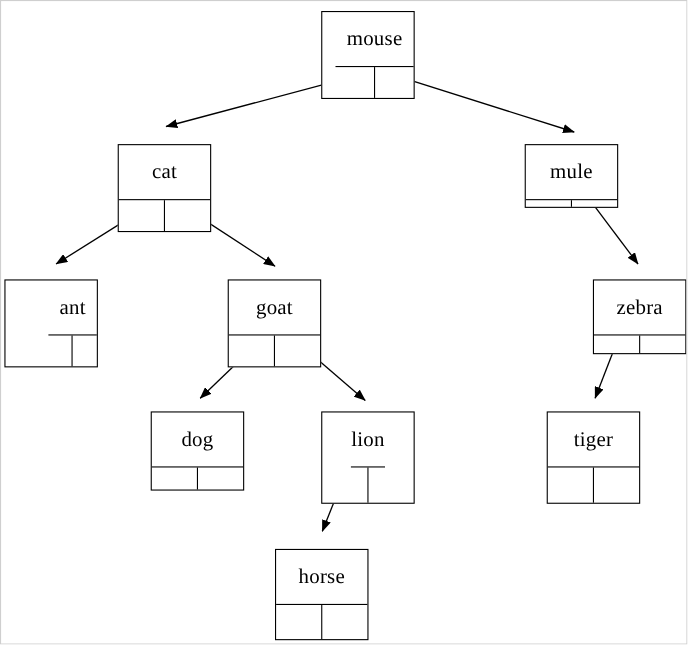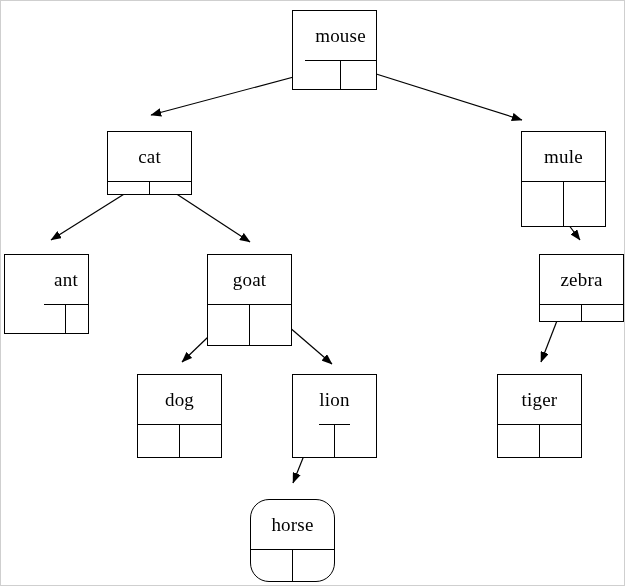--- a/index.html
+++ b/index.html
@@ -82,77 +82,77 @@
   </svg>
 
   <div id="nodes-layer">
       <div class="node" style="left: 291px; top: 9px; width: 85px; height: 80px; padding-left: 12px;">
         <div class="node-label">mouse</div>
         <div class="node-ptrs">
           <div class="ptr-cell left"></div>
           <div class="ptr-cell right"></div>
         </div>
       </div>
-      <div class="node" style="left: 106px; top: 130px; width: 85px; height: 64px;">
+      <div class="node" style="left: 106px; top: 130px; width: 85px; height: 80px;">
         <div class="node-label">cat</div>
         <div class="node-ptrs">
           <div class="ptr-cell left"></div>
           <div class="ptr-cell right"></div>
         </div>
       </div>
-      <div class="node" style="left: 476px; top: 130px; width: 85px; height: 96px; margin-left: 44px;">
+      <div class="node" style="left: 476px; top: 130px; width: 85px; height: 58px;">
         <div class="node-label">mule</div>
         <div class="node-ptrs">
           <div class="ptr-cell left"></div>
           <div class="ptr-cell right"></div>
         </div>
       </div>
       <div class="node" style="left: 3px; top: 253px; width: 85px; height: 80px; padding-left: 39px;">
         <div class="node-label">ant</div>
         <div class="node-ptrs">
           <div class="ptr-cell left"></div>
           <div class="ptr-cell right"></div>
         </div>
       </div>
-      <div class="node" style="left: 206px; top: 253px; width: 85px; height: 92px;">
+      <div class="node" style="left: 206px; top: 253px; width: 85px; height: 80px;">
         <div class="node-label">goat</div>
         <div class="node-ptrs">
           <div class="ptr-cell left"></div>
           <div class="ptr-cell right"></div>
         </div>
       </div>
       <div class="node" style="left: 538px; top: 253px; width: 85px; height: 68px;">
         <div class="node-label">zebra</div>
         <div class="node-ptrs">
           <div class="ptr-cell left"></div>
           <div class="ptr-cell right"></div>
         </div>
       </div>
-      <div class="node" style="left: 136px; top: 373px; width: 85px; height: 84px;">
+      <div class="node" style="left: 136px; top: 373px; width: 85px; height: 72px;">
         <div class="node-label">dog</div>
         <div class="node-ptrs">
           <div class="ptr-cell left"></div>
           <div class="ptr-cell right"></div>
         </div>
       </div>
       <div class="node" style="left: 291px; top: 373px; width: 85px; height: 84px; align-items: center;">
         <div class="node-label">lion</div>
         <div class="node-ptrs">
           <div class="ptr-cell left"></div>
           <div class="ptr-cell right"></div>
         </div>
       </div>
       <div class="node" style="left: 496px; top: 373px; width: 85px; height: 84px; justify-content: space-between;">
         <div class="node-label">tiger</div>
         <div class="node-ptrs">
           <div class="ptr-cell left"></div>
           <div class="ptr-cell right"></div>
         </div>
       </div>
-      <div class="node" style="left: 249px; top: 498px; width: 85px; height: 83px; border-radius: 19px;">
+      <div class="node" style="left: 249px; top: 498px; width: 85px; height: 83px;">
         <div class="node-label">horse</div>
         <div class="node-ptrs">
           <div class="ptr-cell left"></div>
           <div class="ptr-cell right"></div>
         </div>
       </div>
     </div>
 
 </div>
 

